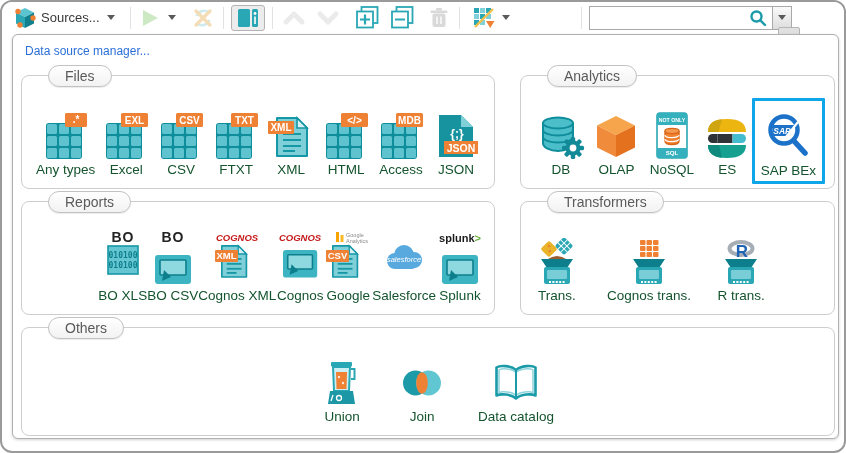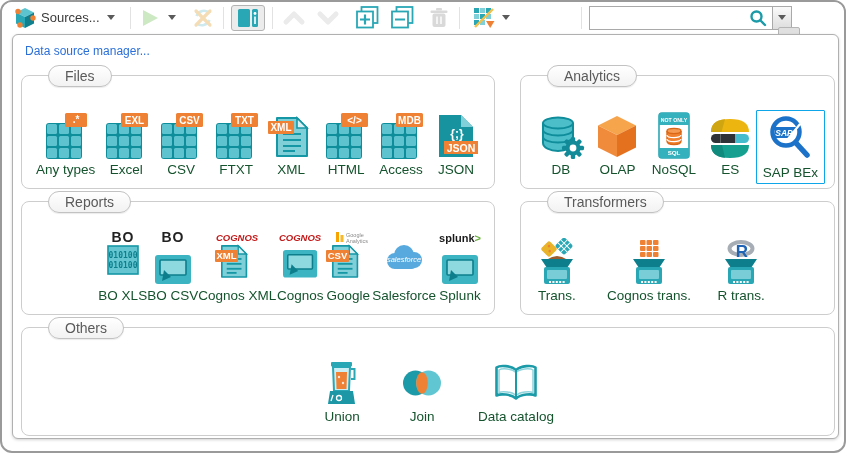--- a/index.html
+++ b/index.html
@@ -38,21 +38,21 @@
         border:1px solid #c2c2c2;border-radius:11px;padding:2px 16px;font-size:14px;color:#5a5a5a;
         box-shadow:0 1px 1px rgba(0,0,0,.08);white-space:nowrap;}
   .cells{position:absolute;left:0;right:0;top:12px;bottom:10px;display:flex;align-items:flex-end;}
   .cells-files{justify-content:space-between;padding:0 14px;}
   .cells-db{justify-content:space-between;padding:0 16px;}
   .cells-reports{justify-content:flex-end;padding:0 10px;}
   .cells-trans{justify-content:flex-start;gap:26px;padding:0 0 0 12px;}
   .cells-others{justify-content:center;gap:32px;padding:0 0 0 16px;}
   .cell{display:flex;flex-direction:column;align-items:center;cursor:pointer;}
   .cell .lbl{margin-top:3px;font-size:13.5px;color:#14532d;white-space:nowrap;line-height:1.1;}
-  .cell.hl{border:1px solid #0ea5e9;padding:4px 6px 2px;margin:-4px -7px -6px;border-radius:1px;}
+  .cell.hl{border:3px solid #0ea5e9;padding:12px 6px 2px;margin:-4px -7px -6px;border-radius:1px;}
   svg{display:block;}
 </style>
 </head>
 <body>
 
 <svg width="0" height="0" style="position:absolute" aria-hidden="true">
   <defs>
     <g id="sym-grid">
       <rect width="36" height="36" rx="3" fill="#0e8d9b"></rect>
       <g fill="#5fc3cf">

